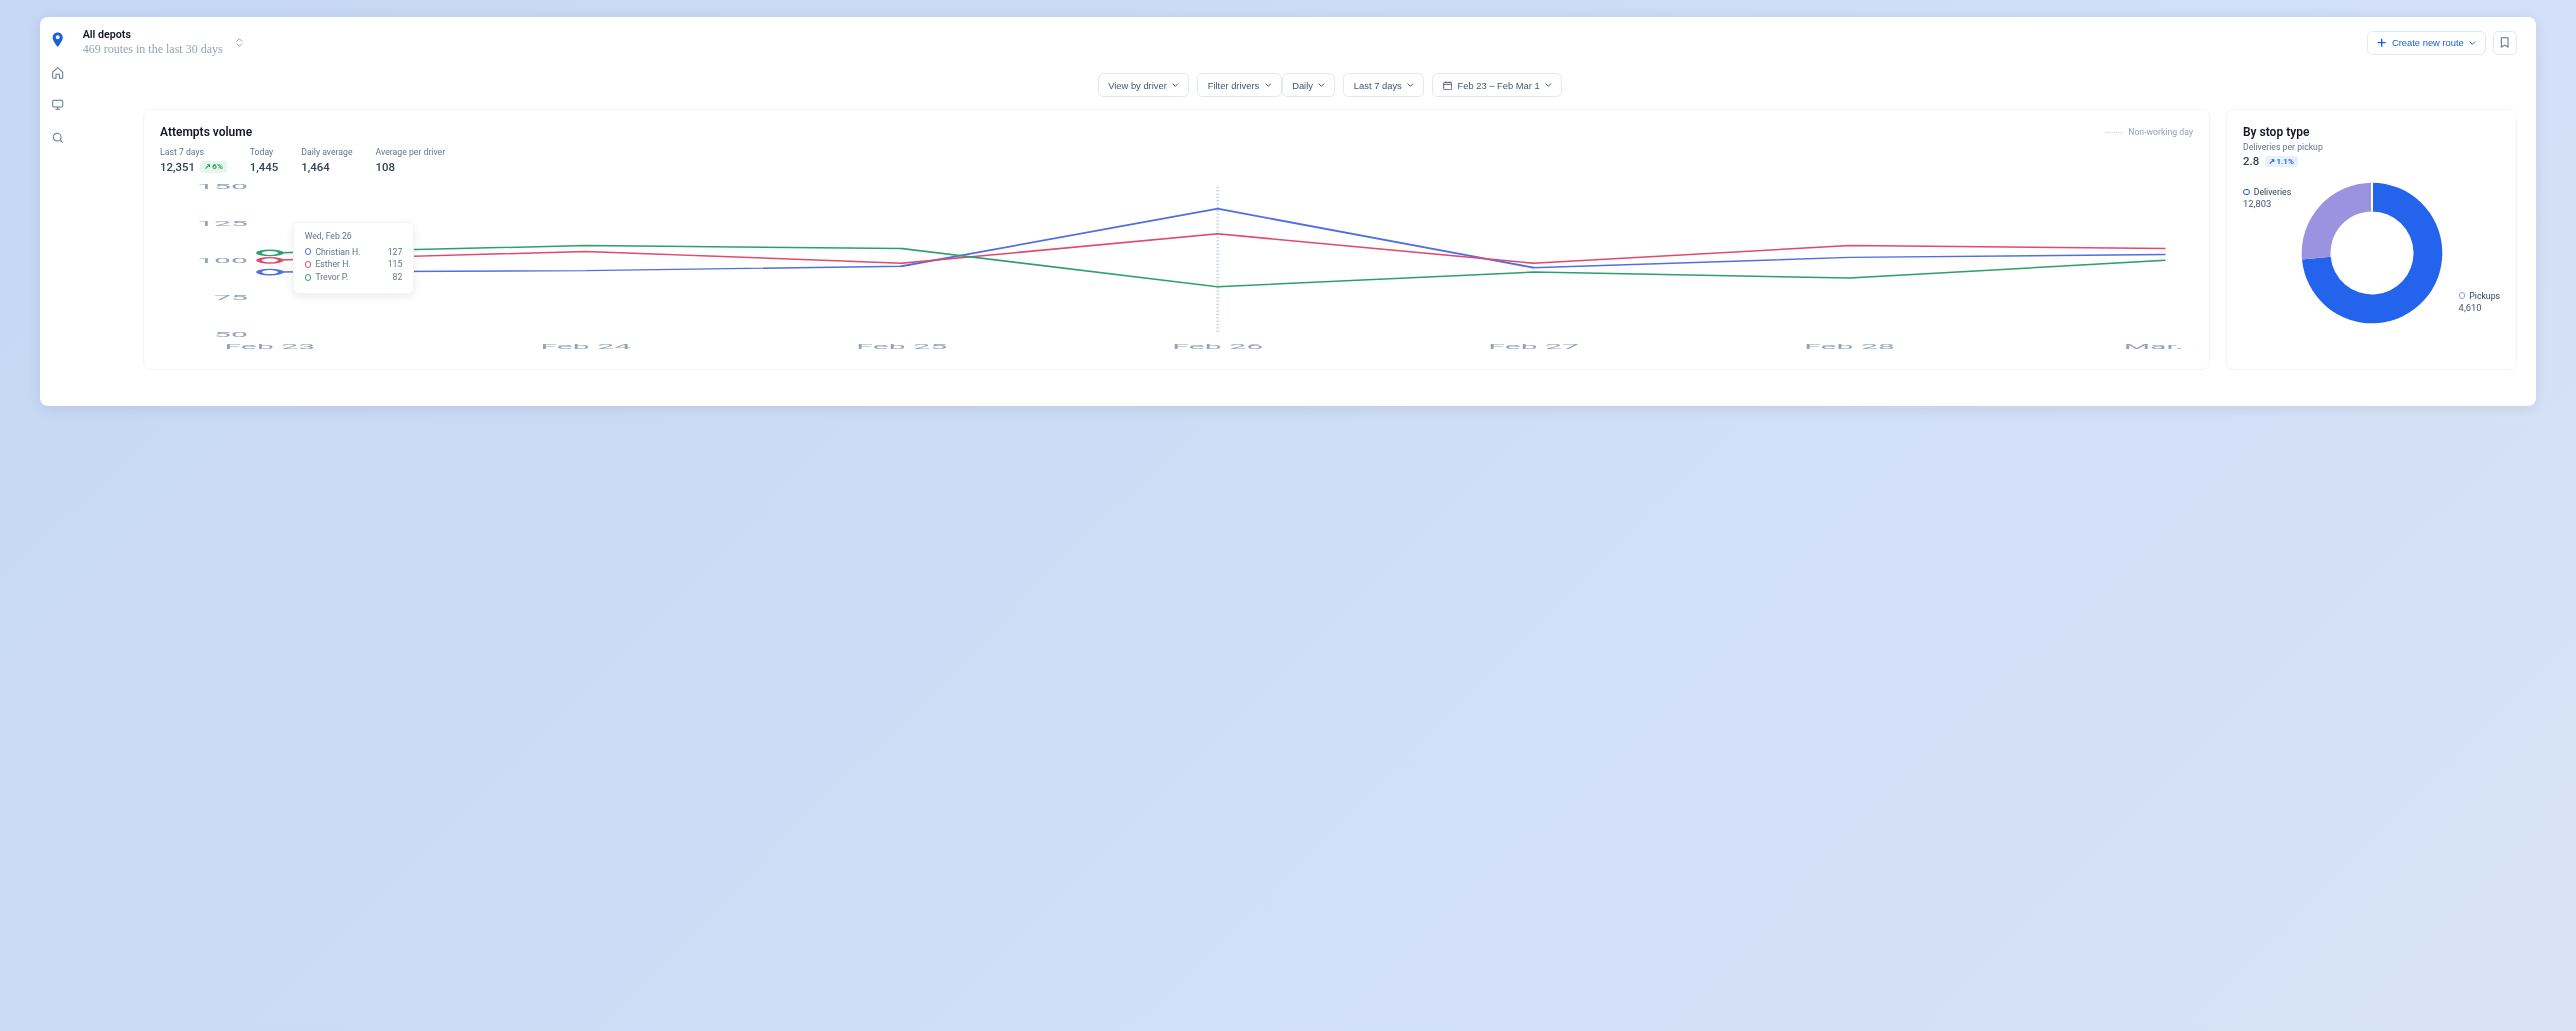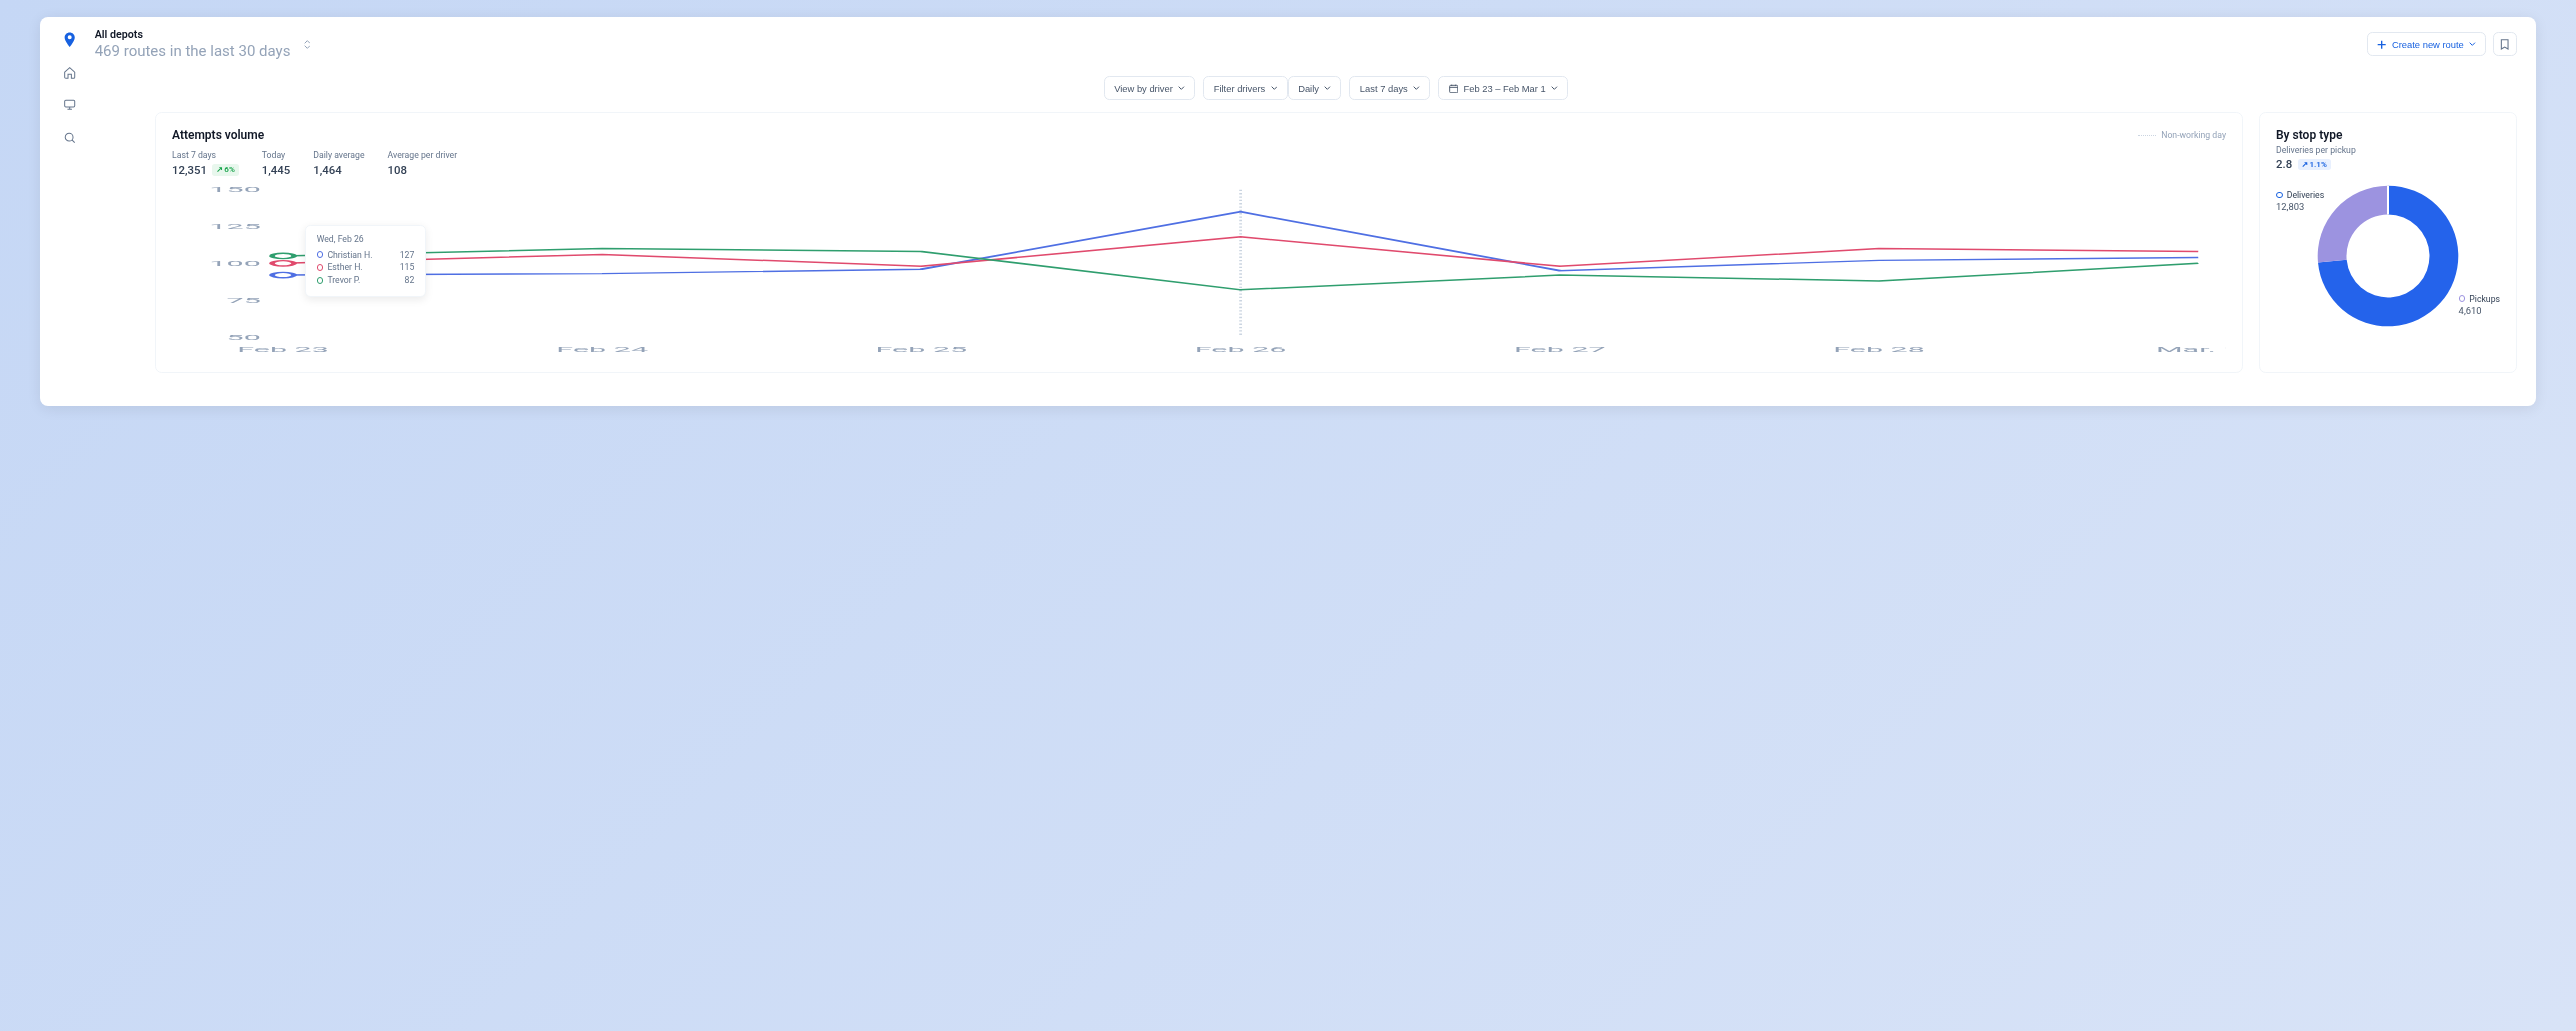--- a/index.html
+++ b/index.html
@@ -11,21 +11,20 @@
   font-size: 9.4px;
   color: #1a202c;
 }
 .app-window {
   background: #ffffff;
   border-radius: 8px;
   box-shadow: 0 2.7px 13.4px rgba(0,0,0,0.08);
   display: flex;
   overflow: hidden;
   min-height: 389px;
-  padding-left: 12px;
 }
 .sidebar {
   width: 36px;
   padding: 13.4px 0;
   display: flex;
   flex-direction: column;
   align-items: center;
   gap: 17.4px;
 }
 .sidebar-icon {
@@ -49,21 +48,21 @@
   justify-content: space-between;
   padding: 10.7px 19px 10.7px 6.7px;
 }
 .depot-select {
   display: flex;
   align-items: center;
   gap: 6.7px;
   cursor: pointer;
 }
 .depot-title { font-weight: 600; font-size: 10.7px; color: #111827; }
-.depot-sub { font-size: 15px; color: #94a3b8; margin-top: 1.3px; }
+.depot-sub { font-size: 12px; color: #94a3b8; margin-top: 1.3px; font-family: Liberation Serif, serif; }
 .updown-caret {
   display: flex; flex-direction: column; gap: 1.3px; margin-left: 6.7px; color: #94a3b8;
 }
 .topbar-right { display: flex; align-items: center; gap: 6.7px; }
 .btn {
   display: inline-flex;
   align-items: center;
   gap: 5.4px;
   padding: 5.4px 9.4px;
   border: 0.7px solid #e2e8f0;
@@ -94,21 +93,21 @@
   gap: 16px;
   padding: 0 19px 13.4px 67px;
 }
 .card {
   background: #fff;
   border: 0.7px solid #f1f5f9;
   border-radius: 6.7px;
   padding: 14.8px 16px;
 }
 .attempts-card { flex: 1; min-width: 0; }
-.stoptype-card { width: 258px; }
+.stoptype-card { width: 291px; }
 .card-header { display: flex; justify-content: space-between; align-items: center; margin-bottom: 8px;}
 .card-title { font-size: 12px; font-weight: 600; color: #111827; }
 .legend-note { font-size: 8.7px; color: #94a3b8; display: flex; align-items: center; gap: 5.4px;}
 .dashed-line {
   width: 17.4px; height: 0; border-top: 1.3px dotted #cbd5e1;
 }
 .stats-row { display: flex; gap: 23px; margin-bottom: 6.7px; }
 .stat-label { font-size: 8.7px; color: #64748b; margin-bottom: 2.7px; }
 .stat-value { font-size: 11.4px; font-weight: 500; color: #334155; display:flex; align-items:center; gap:5.4px;}
 .badge-up {

